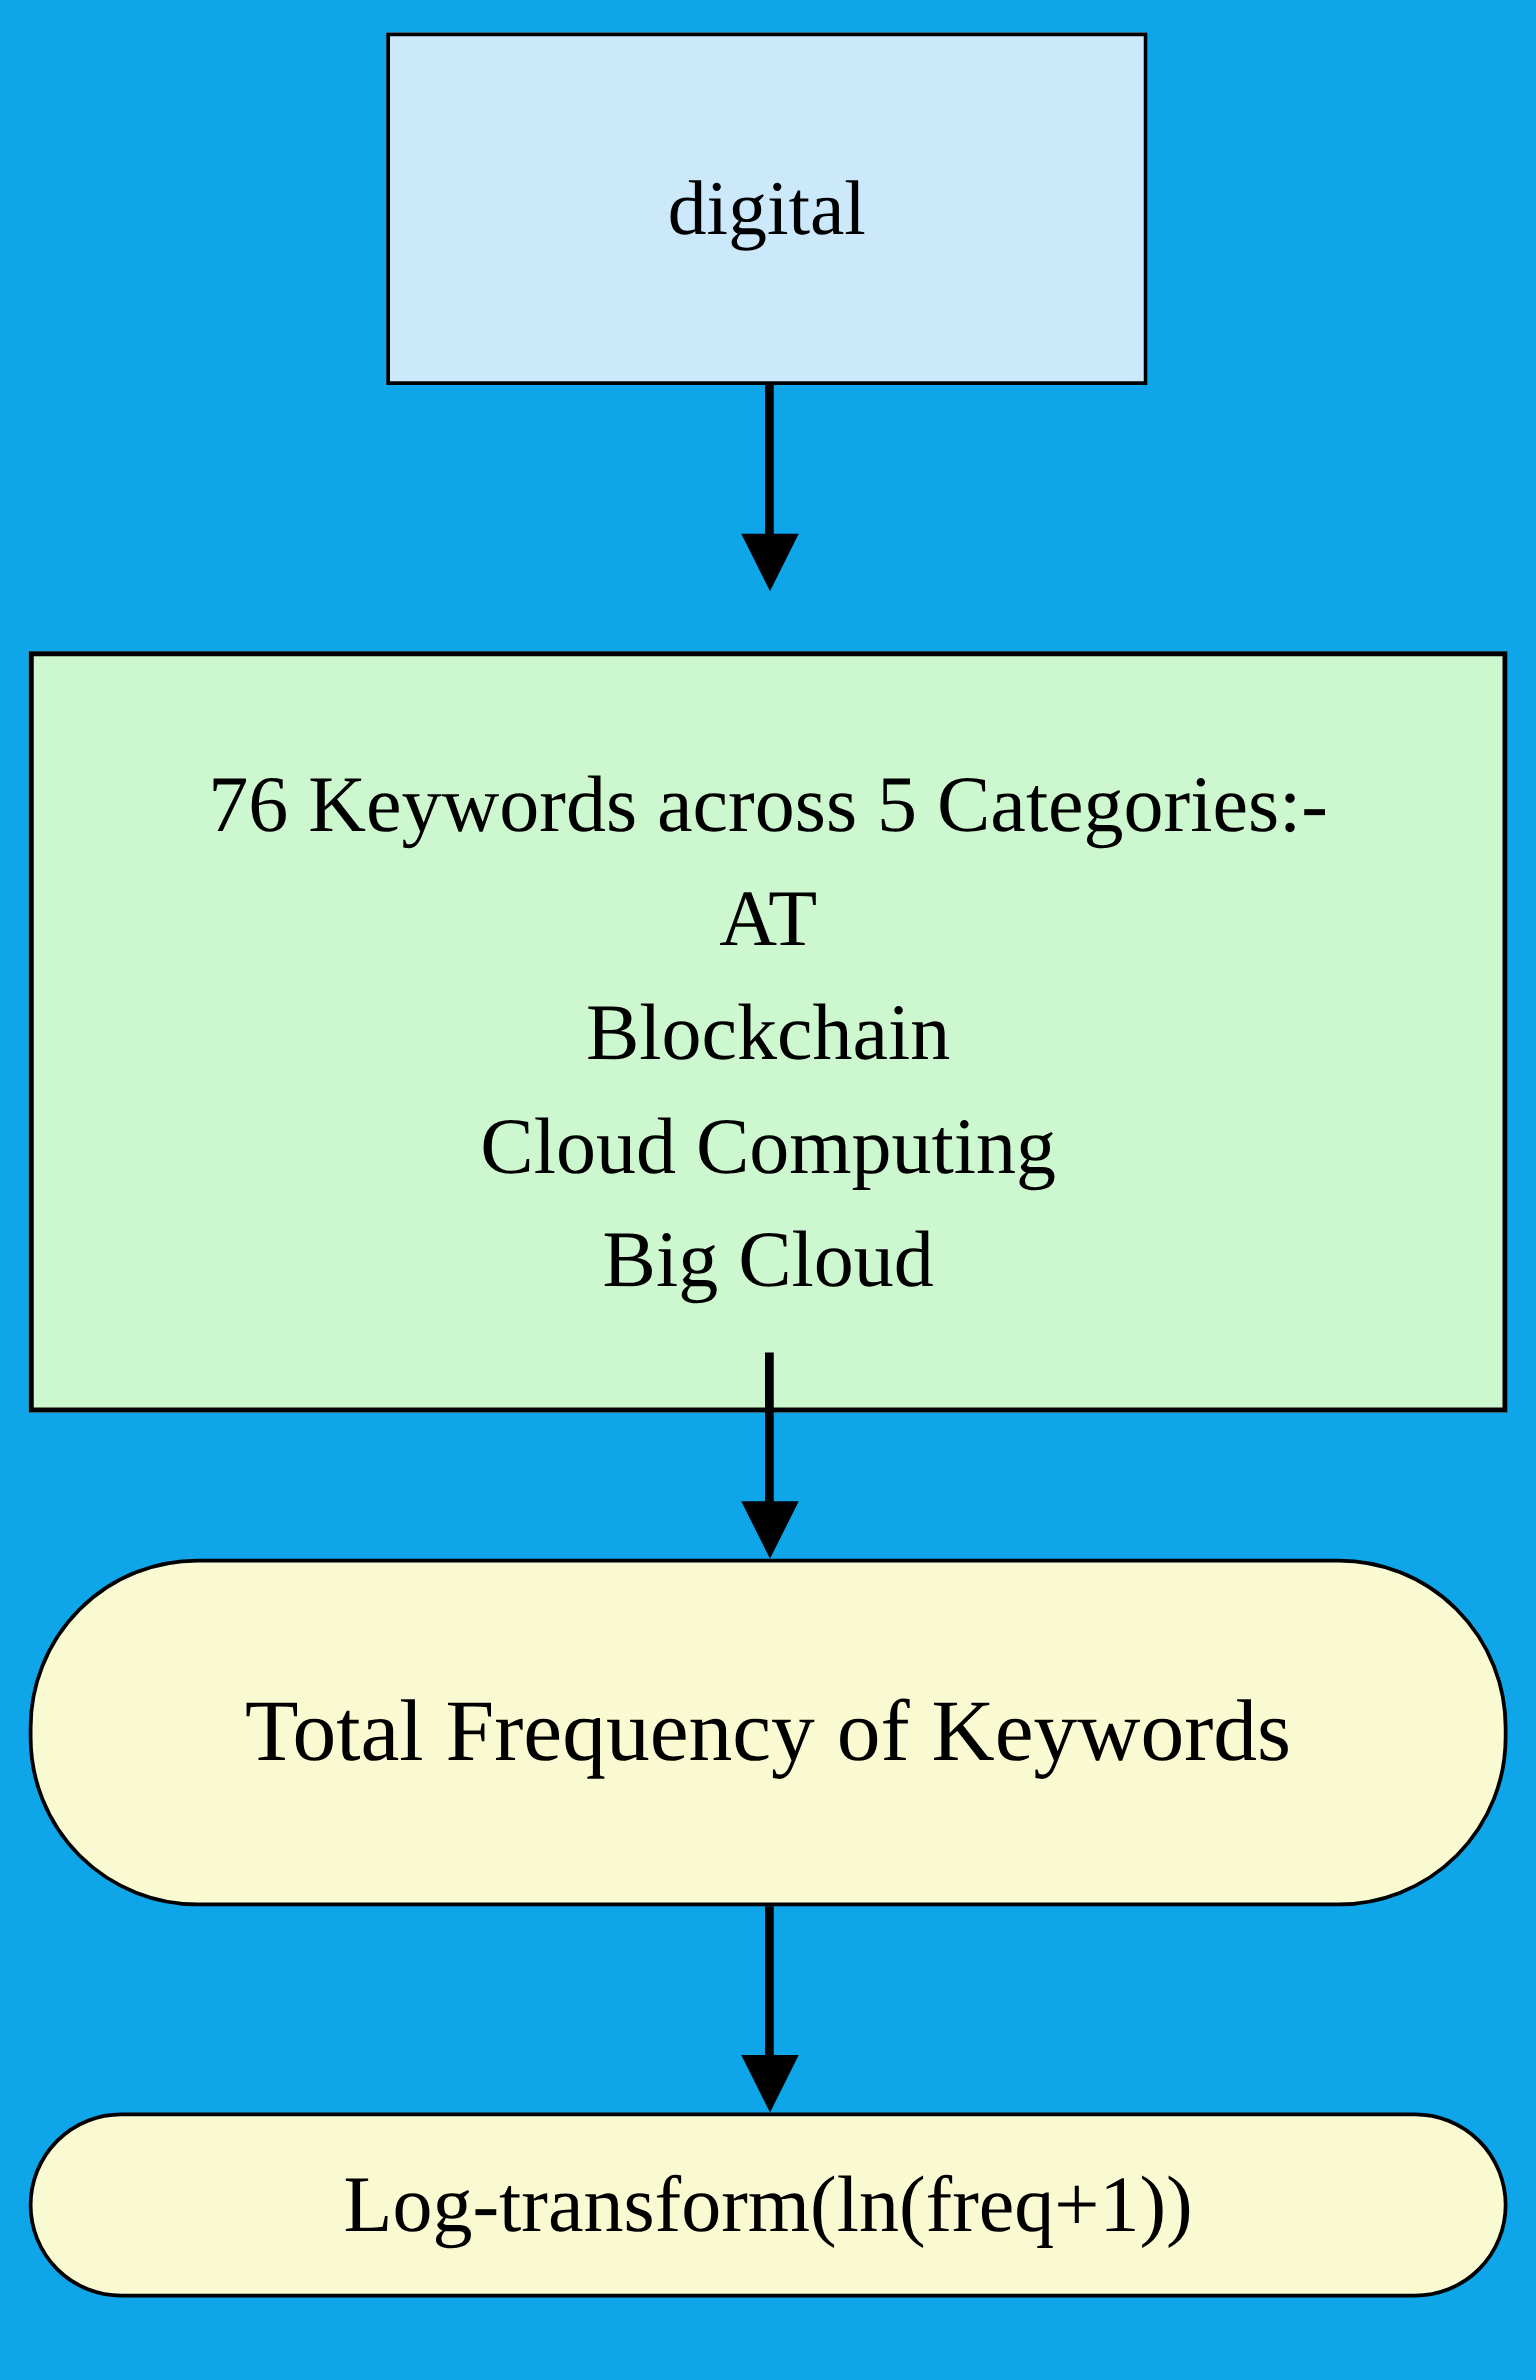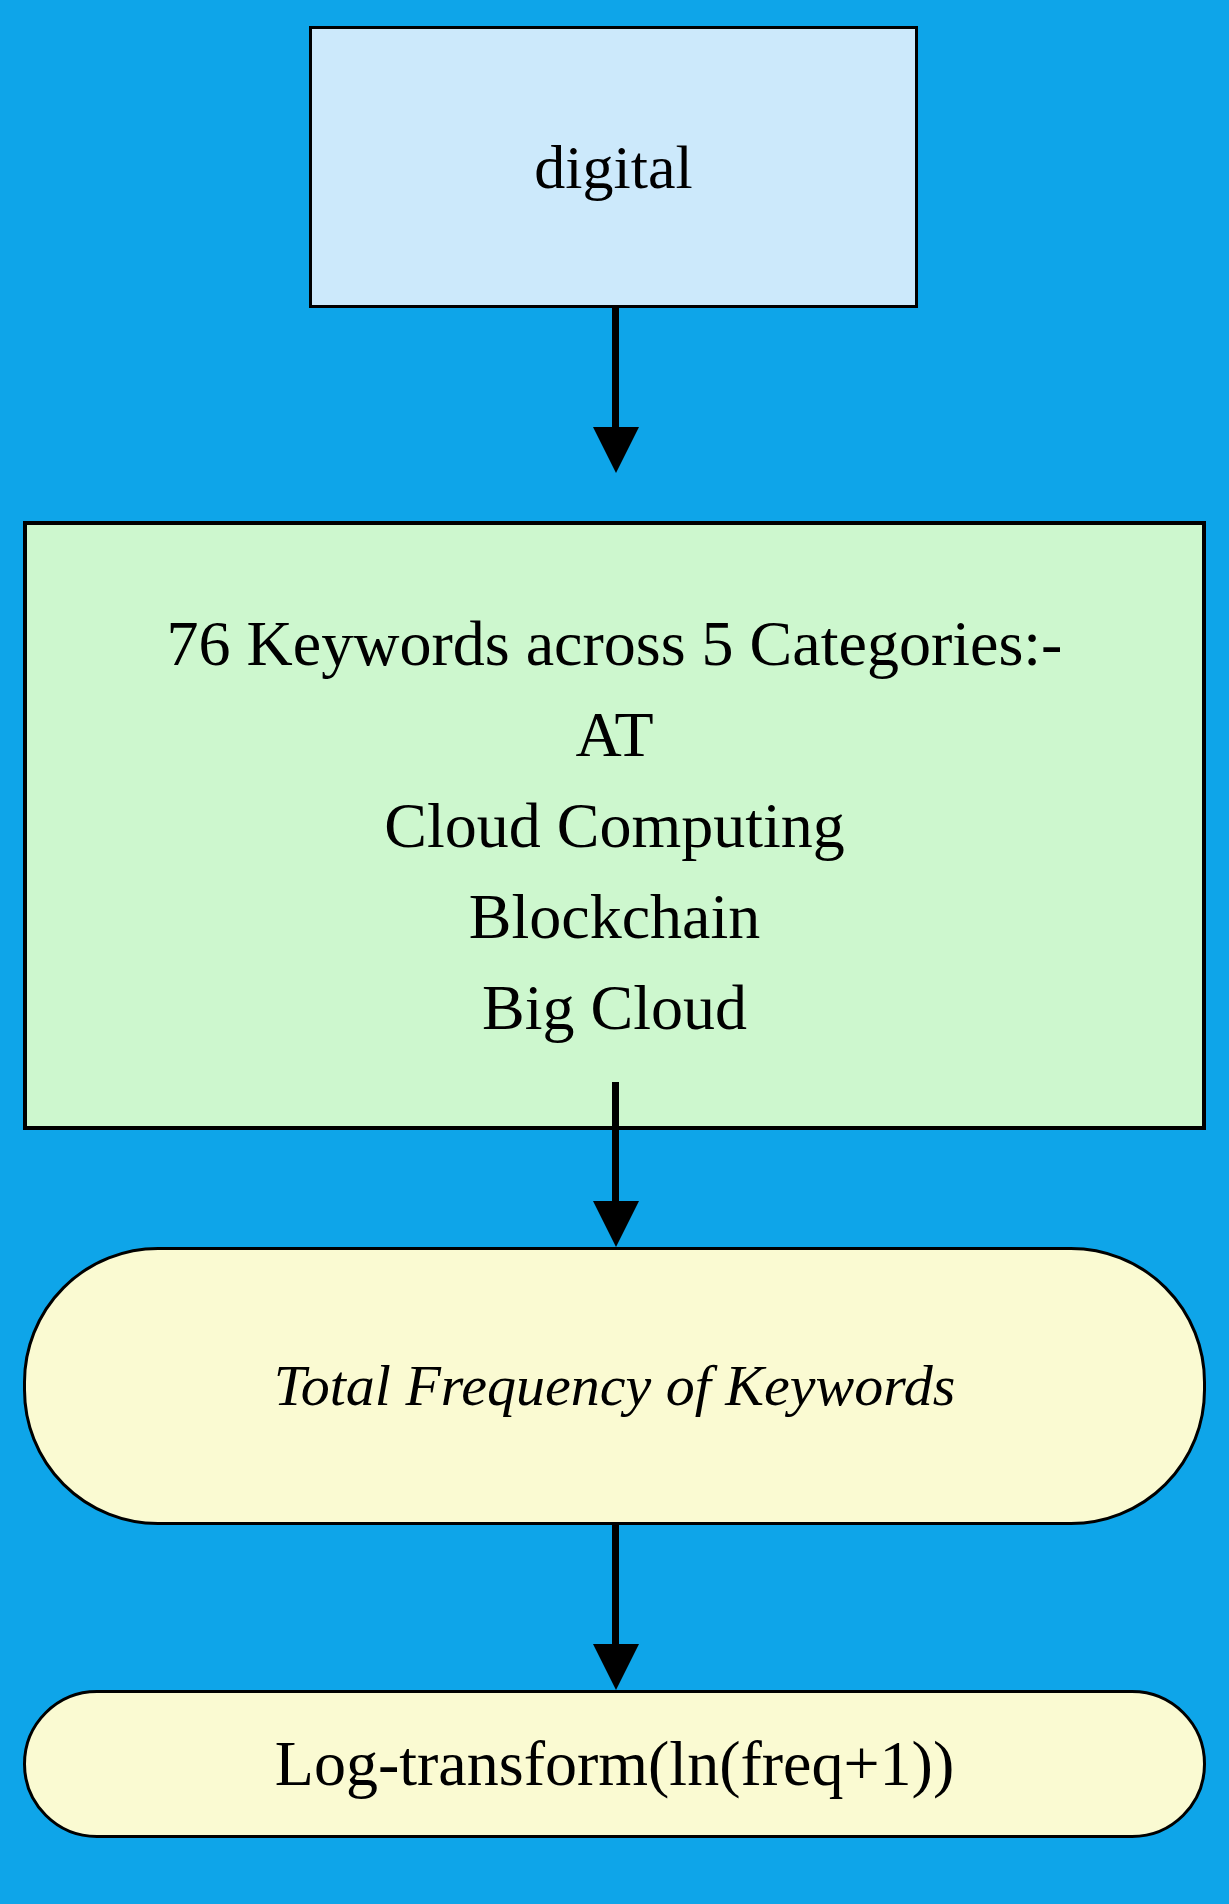--- a/index.html
+++ b/index.html
@@ -52,23 +52,22 @@
   }
   .node-rounded {
     border-width: 3px;
   }
   .node-total {
     left: 23px;
     top: 1247px;
     width: 1183px;
     height: 278px;
     border-radius: 135px;
-    font-size: 58px;
+    font-size: 70px;
     line-height: 80px;
-    font-style: italic;
   }
   .node-log {
     left: 23px;
     top: 1690px;
     width: 1183px;
     height: 148px;
     border-radius: 92px;
     font-size: 64px;
     line-height: 74px;
   }
@@ -102,22 +101,22 @@
   <div class="node node-start" style="background-color: rgb(204, 233, 251);">
     <span class="line">digital</span>
   </div>
 
   <div class="arrow-line arrow1-line"></div>
   <div class="arrow-head arrow1-head"></div>
 
   <div class="node node-keywords" style="background-color: rgb(205, 247, 206);">
     <span class="line">76 Keywords across 5 Categories:-</span>
     <span class="line">AT</span>
+    <span class="line">Blockchain</span>
     <span class="line">Cloud Computing</span>
-    <span class="line">Blockchain</span>
     <span class="line">Big Cloud</span>
   </div>
 
   <div class="arrow-line arrow2-line"></div>
   <div class="arrow-head arrow2-head"></div>
 
   <div class="node node-rounded node-total" style="background-color: rgb(250, 250, 210);">
     <span class="line">Total Frequency of Keywords</span>
   </div>
 

